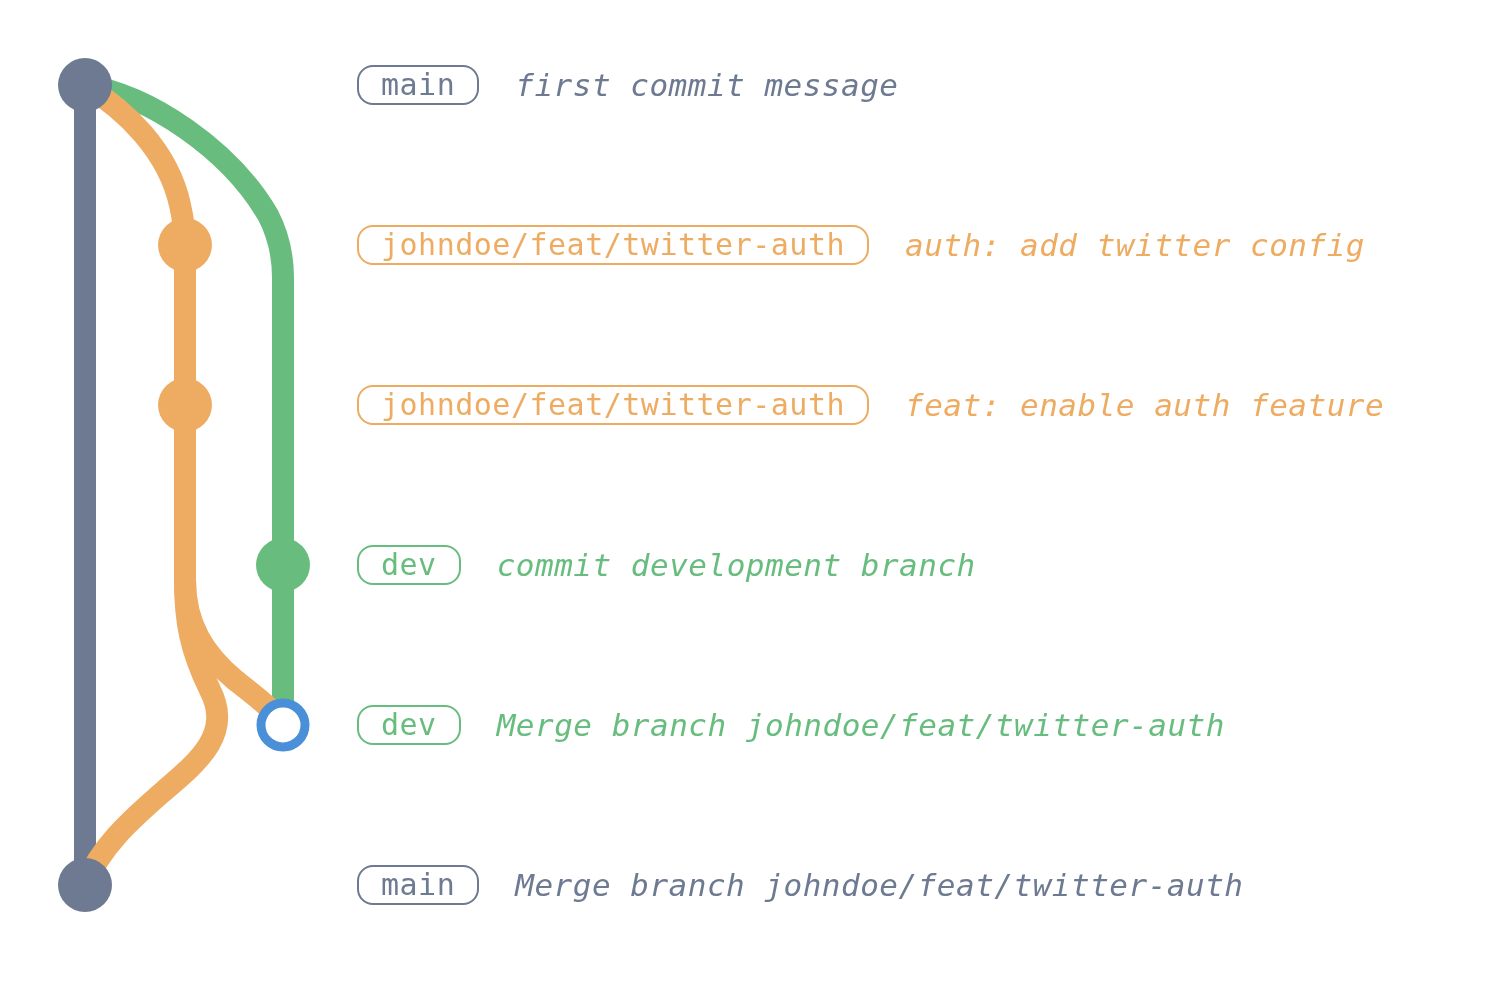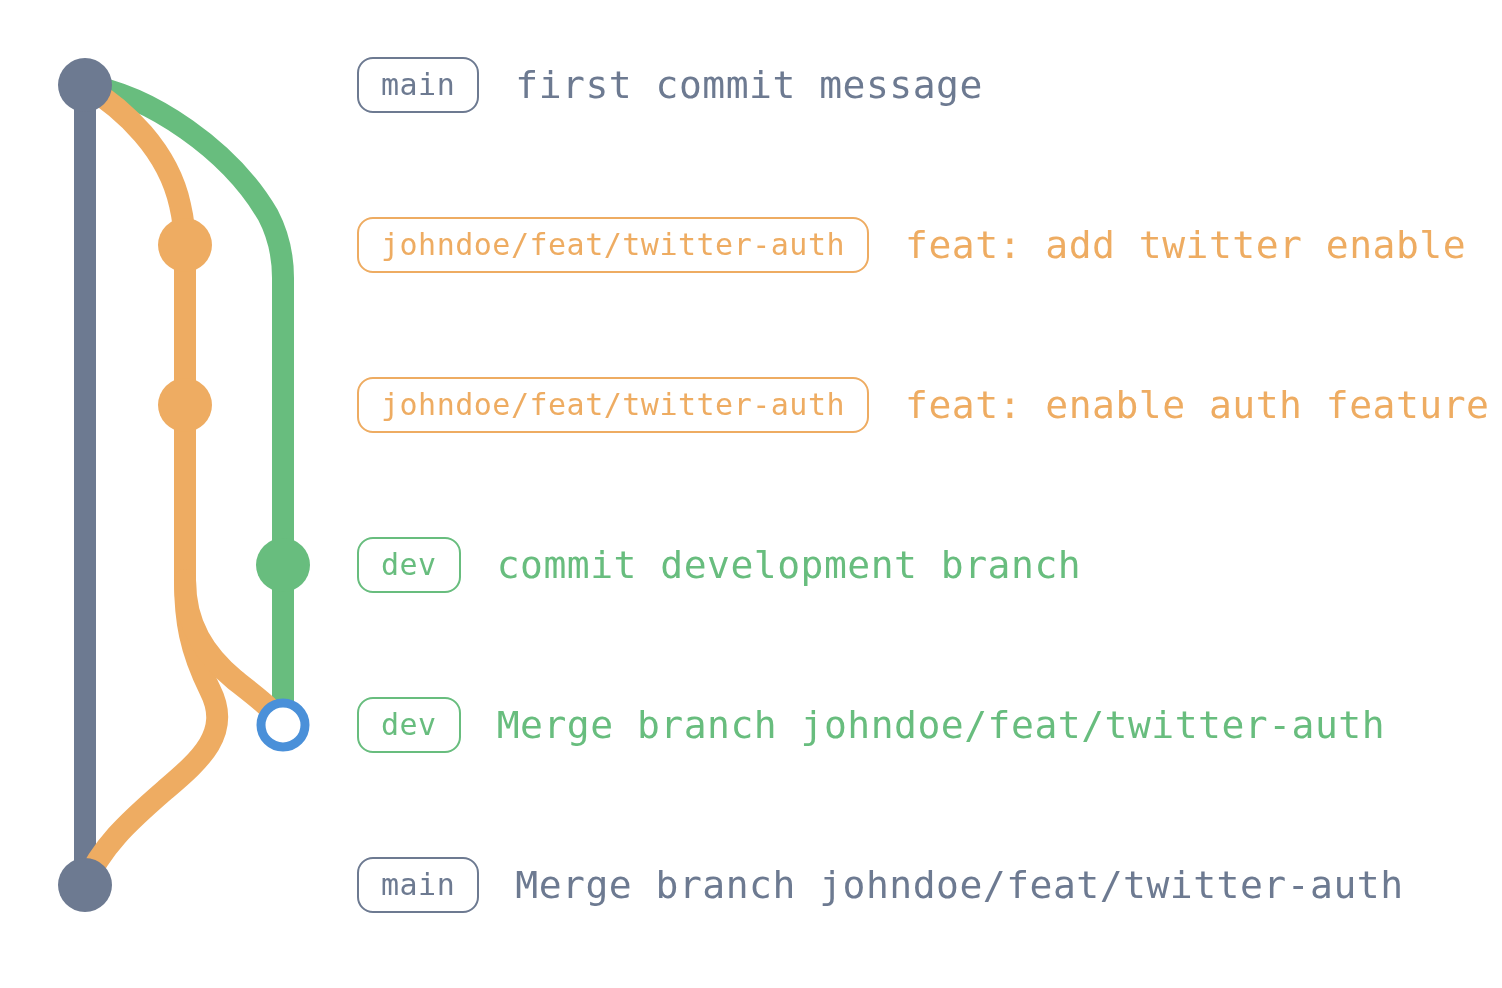--- a/index.html
+++ b/index.html
@@ -40,35 +40,36 @@
     display: flex;
     align-items: center;
     white-space: nowrap;
   }
 
   .branch-pill {
     display: inline-flex;
     align-items: center;
     justify-content: center;
     box-sizing: border-box;
-    height: 56px;
+    height: 40px;
     padding: 0 22px;
     border-radius: 16px;
     border: 2px solid currentColor;
     background: #ffffff;
     font-size: 30px;
     line-height: 1;
     letter-spacing: 0.5px;
   }
 
   .commit-message {
     margin-left: 36px;
-    font-size: 38px;
+    font-size: 31px;
     line-height: 1;
     letter-spacing: 0.5px;
+    font-style: italic;
   }
 
   .row-main   { color: #6d7a91; }
   .row-feat   { color: #eeac62; }
   .row-dev    { color: #68bd7e; }
 </style>
 </head>
 <body>
 
 <svg id="graph-canvas" viewBox="0 0 1502 988" xmlns="http://www.w3.org/2000/svg">
@@ -95,21 +96,21 @@
 
 <div id="rows-layer">
 
   <div class="commit-row row-main" style="top:85px; left:357px;">
     <span class="branch-pill">main</span>
     <span class="commit-message">first commit message</span>
   </div>
 
   <div class="commit-row row-feat" style="top:245px; left:357px;">
     <span class="branch-pill">johndoe/feat/twitter-auth</span>
-    <span class="commit-message">feat: add twitter enable</span>
+    <span class="commit-message">auth: add twitter config</span>
   </div>
 
   <div class="commit-row row-feat" style="top:405px; left:357px;">
     <span class="branch-pill">johndoe/feat/twitter-auth</span>
     <span class="commit-message">feat: enable auth feature</span>
   </div>
 
   <div class="commit-row row-dev" style="top:565px; left:357px;">
     <span class="branch-pill">dev</span>
     <span class="commit-message">commit development branch</span>

